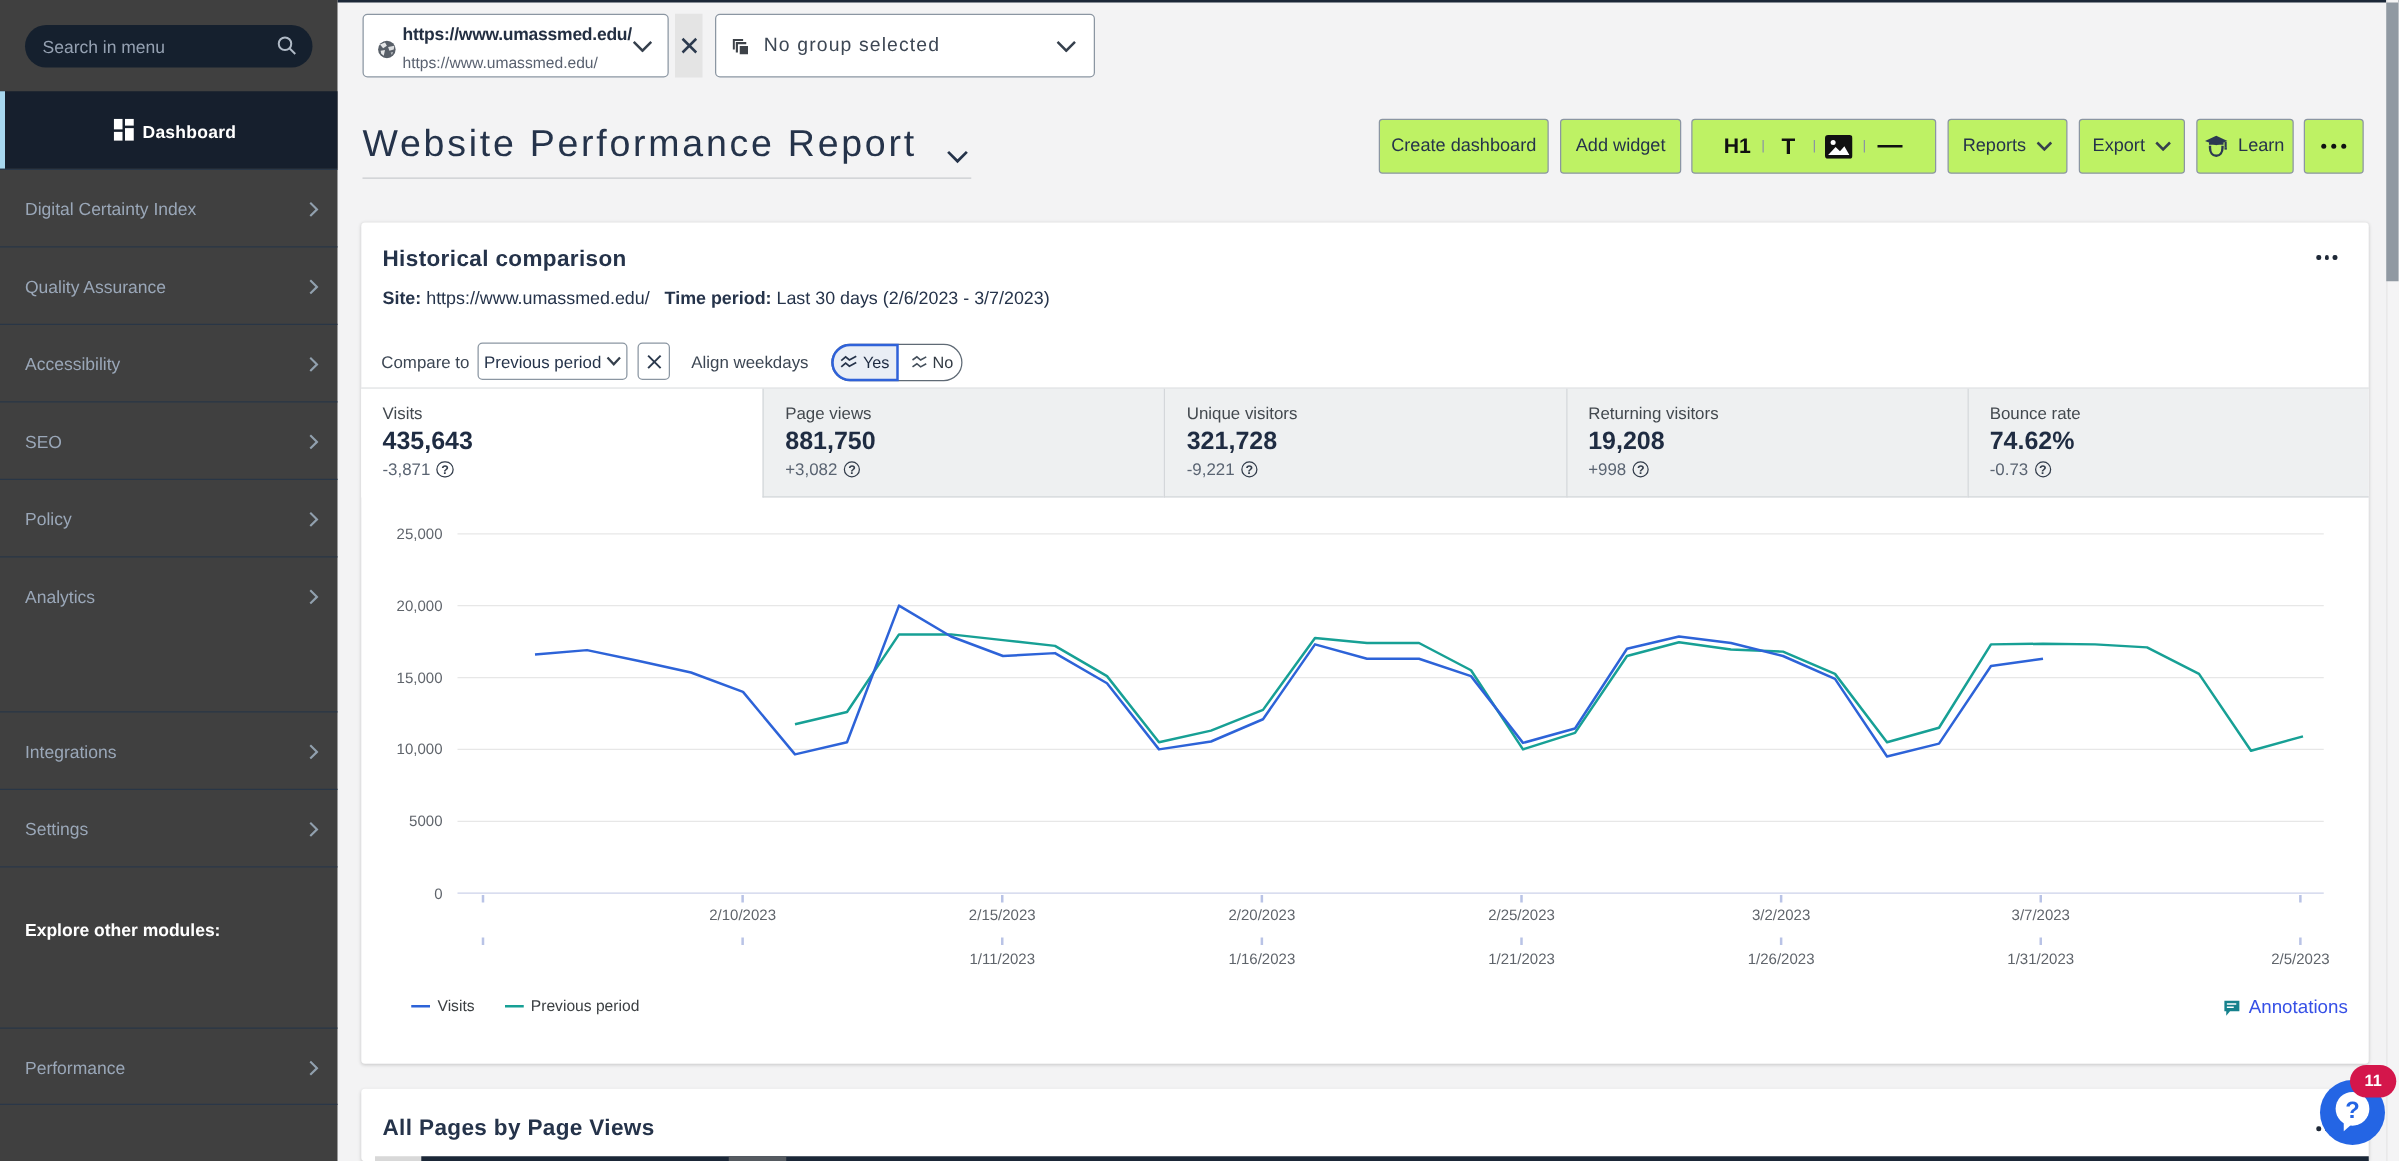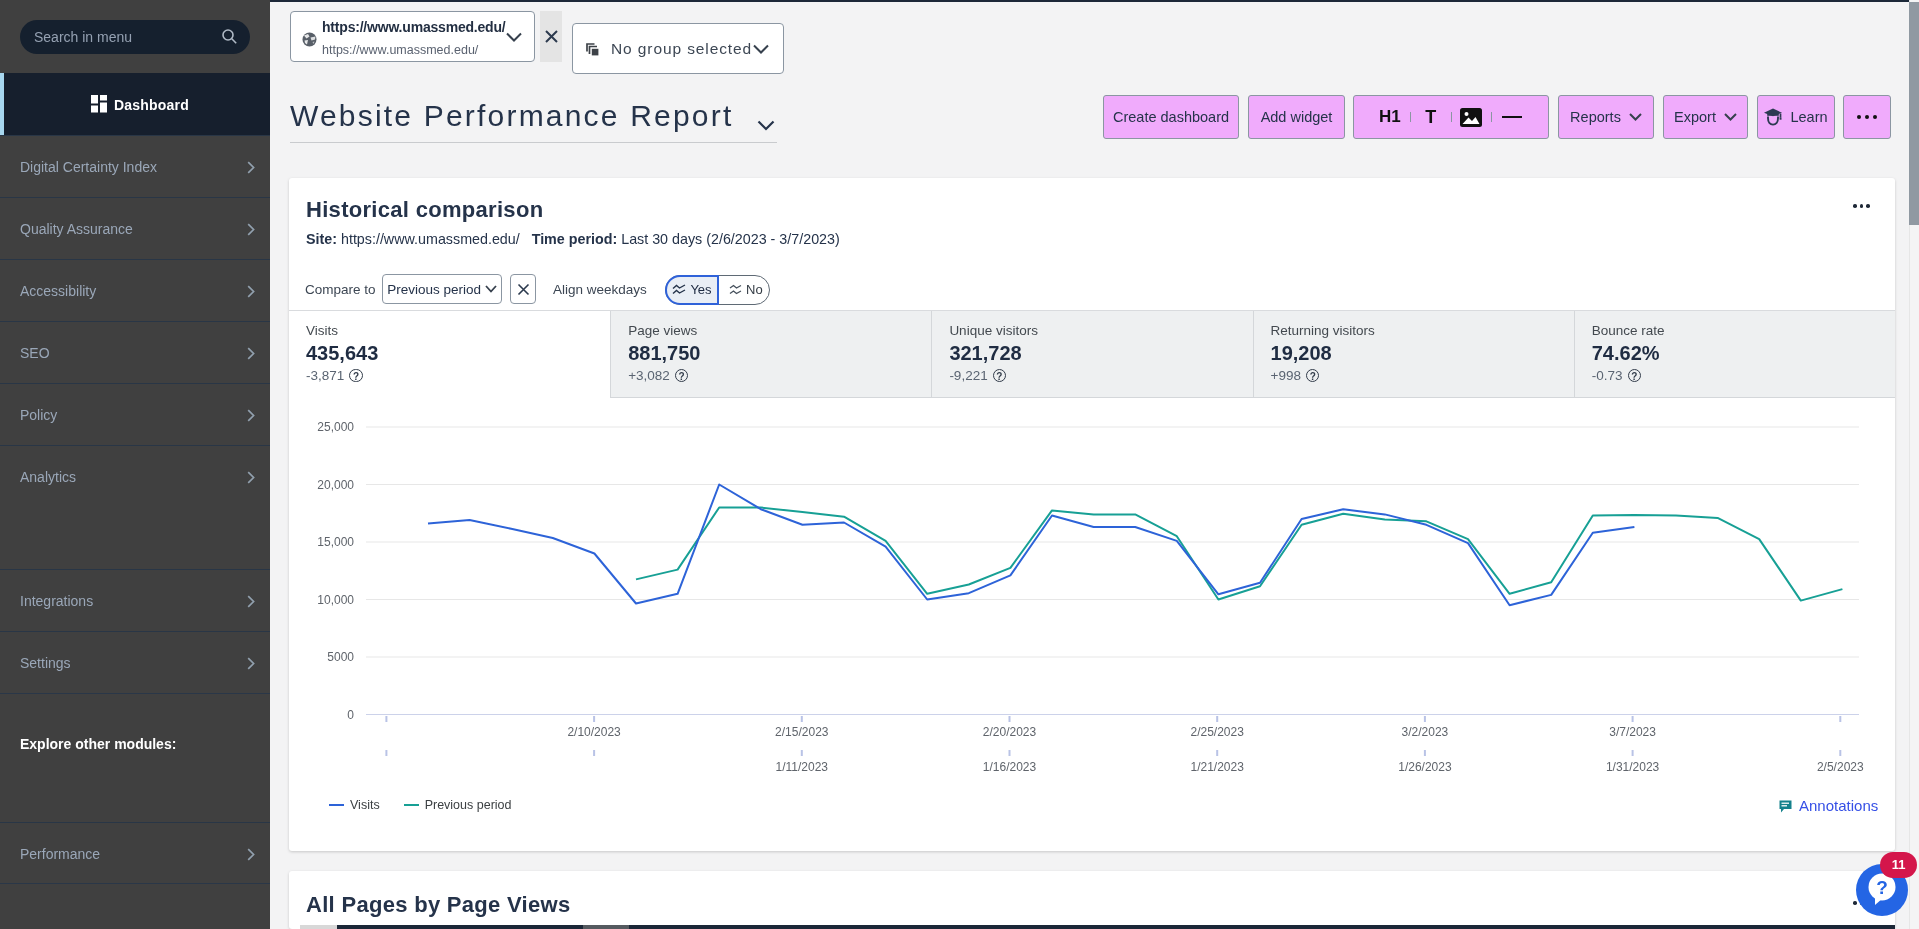--- a/index.html
+++ b/index.html
@@ -15,31 +15,31 @@
 .mitem span{position:absolute;left:20px;top:23px}
 .mitem svg{position:absolute;right:15px;top:25px}
 #explore{position:absolute;left:20px;top:736px;color:#fff;font-weight:bold;font-size:14px}
 
 #topstrip{position:absolute;left:270px;top:0;width:1649px;height:2px;background:#1c2838;z-index:4}
 .ddl{position:absolute;background:#fff;border:1px solid #8b96a2;border-radius:4px}
 #dd1{left:290px;top:11px;width:245px;height:51px}
 #dd1 .u1{position:absolute;left:31px;top:7px;font-size:14px;letter-spacing:-0.2px;font-weight:bold;color:#232f42}
 #dd1 .u2{position:absolute;left:31px;top:31px;font-size:12.5px;color:#5a6270}
 #xbtn{position:absolute;left:540px;top:11px;width:22px;height:51px;background:#e4e4e4;text-align:center}
-#dd2{left:572px;top:23px;width:212px;height:51px}
+#dd2{left:572px;top:11px;width:304px;height:51px}
 #dd2 .t{position:absolute;left:38px;top:16px;font-size:15.5px;letter-spacing:.9px;color:#3d4754}
 .chev{stroke:#36404d;stroke-width:2;fill:none}
 
 #title{position:absolute;left:290px;top:99px;font-size:30px;color:#25334a;letter-spacing:2.2px}
 #titleul{position:absolute;left:290px;top:142px;width:487px;height:1px;background:#c9cbce}
-.btn{position:absolute;top:95px;height:44px;background:#f0abfc;border:1px solid #8b96a2;border-radius:3px;font-size:14.5px;color:#25334a;text-align:center;display:flex;align-items:center;justify-content:center;gap:8px}
+.btn{position:absolute;top:95px;height:44px;background:#bef264;border:1px solid #8b96a2;border-radius:3px;font-size:14.5px;color:#25334a;text-align:center;display:flex;align-items:center;justify-content:center;gap:8px}
 
 #card1{position:absolute;left:289px;top:178px;width:1606px;height:673px;background:#fff;border-radius:3px;box-shadow:0 1px 3px rgba(0,0,0,.18)}
 #card2{position:absolute;left:289px;top:871px;width:1606px;height:58px;background:#fff;border-radius:3px;box-shadow:0 1px 3px rgba(0,0,0,.18)}
-.h2{font-weight:bold;font-size:22px;color:#25334a;letter-spacing:.3px}
+.h2{font-weight:bold;font-size:18px;color:#25334a;letter-spacing:.3px}
 .d5{width:4.5px;height:4.5px;border-radius:50%;background:#111;display:block}
 .d3{width:3.5px;height:3.5px;border-radius:50%;background:#1f2937;display:block}
 
 #cmprow{position:absolute;left:289px;top:270px;width:1606px;height:40px;font-size:13.5px;color:#3c4653}
 .cbtn{position:absolute;top:4px;height:30px;background:#fff;border:1px solid #8b96a2;border-radius:4px;font-size:13.5px;color:#25334a;display:flex;align-items:center;justify-content:center}
 
 #tabs{position:absolute;left:289px;top:310px;width:1606px;height:88px;border-top:1px solid #d9dbde;display:flex}
 .tab{width:321.2px;background:#eef0f1;border-left:1px solid #d4d7da;border-bottom:1px solid #d4d7da;padding:12px 0 0 17px}
 .tab.sel{background:#fff;border-bottom:none;border-left:none}
 .tab .l1{font-size:13.5px;color:#43494f}

